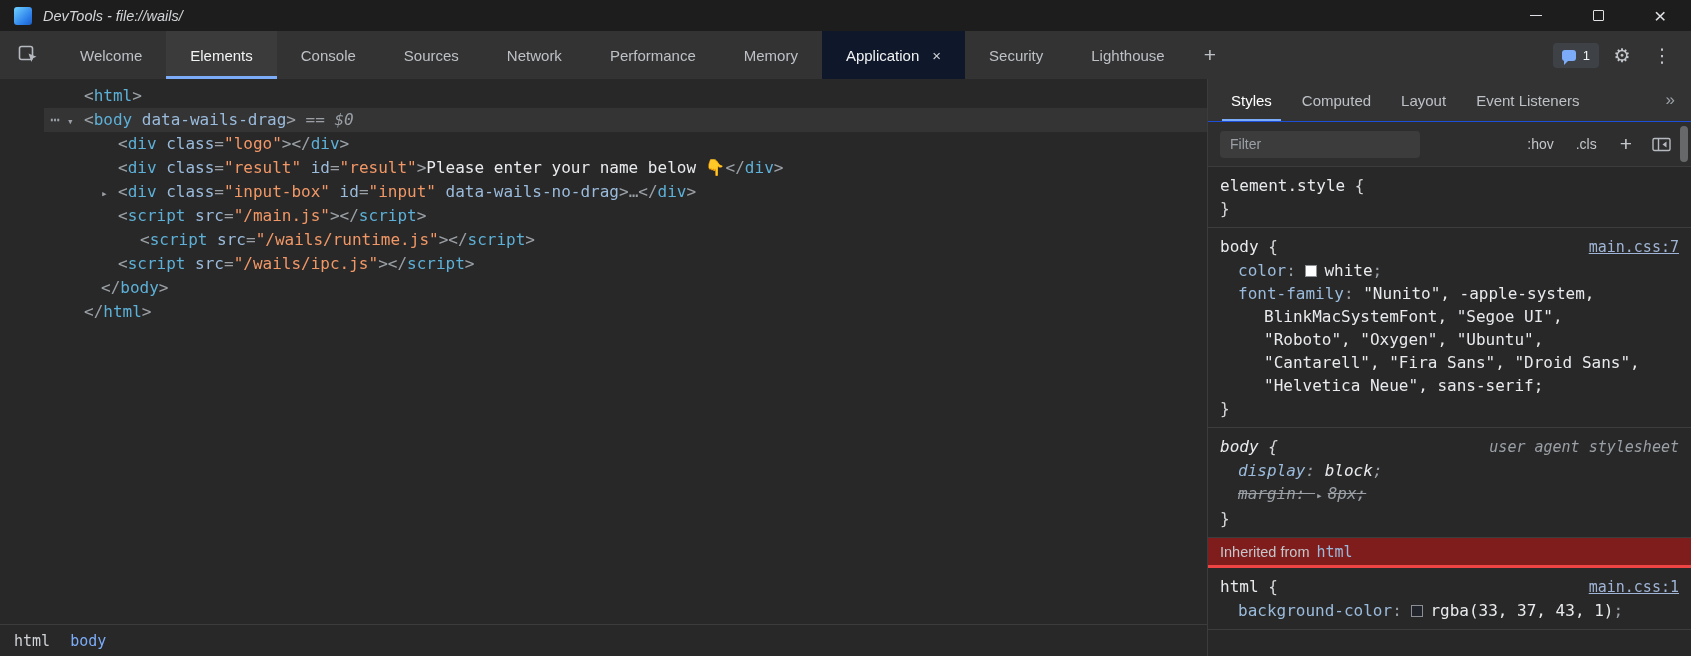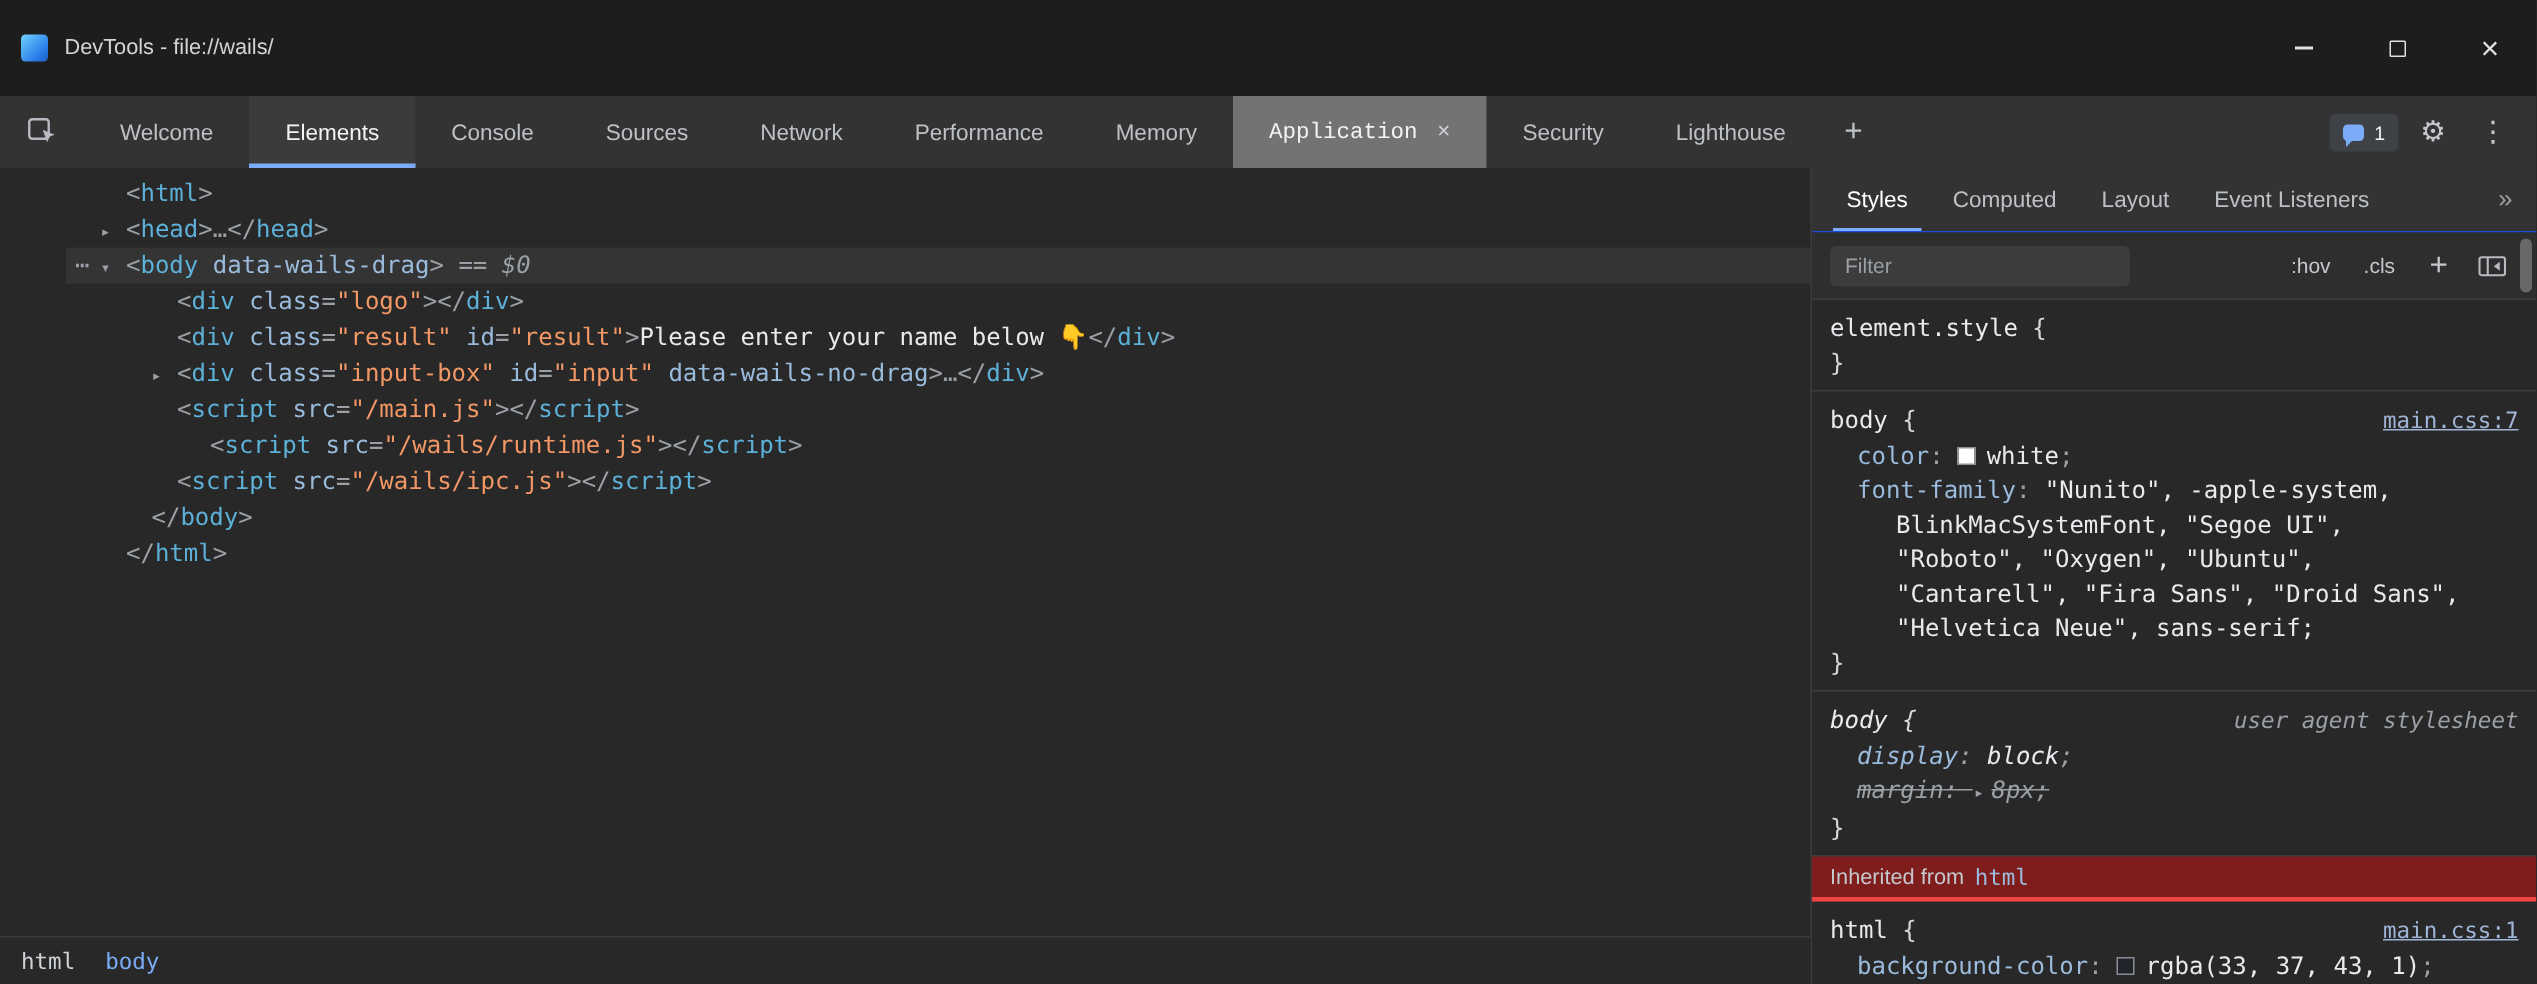--- a/index.html
+++ b/index.html
@@ -3,40 +3,40 @@
 <meta charset="utf-8">
 <style>
   * { box-sizing: border-box; margin: 0; padding: 0; }
   html, body { width: 1691px; height: 656px; overflow: hidden; background: #282828; }
   .window {
     width: 1691px; height: 656px; display: flex; flex-direction: column;
     font-family: "Liberation Sans", sans-serif; color: #e8eaed;
   }
 
   
-  .titlebar { height: 64px; background: #1d1d1d; display: flex; align-items: center; flex: 0 0 auto; }
+  .titlebar { height: 31px; background: #1d1d1d; display: flex; align-items: center; flex: 0 0 auto; font-style: italic; }
   .app-icon { width: 18px; height: 18px; margin-left: 14px; border-radius: 3px;
     background: linear-gradient(135deg, #6fd3ff 0%, #2b7de9 70%, #1b5fc4 100%); }
   .titlebar-title { margin-left: 11px; font-size: 14.5px; color: #d2d4d7; }
   .win-controls { margin-left: auto; display: flex; height: 100%; }
   .win-btn { width: 62px; height: 100%; display: flex; align-items: center; justify-content: center; }
   .glyph-min { width: 12px; height: 1.5px; background: #dfe1e5; }
   .glyph-max { width: 11px; height: 11px; border: 1.5px solid #dfe1e5; border-radius: 1px; }
   .glyph-close { font-size: 21px; color: #dfe1e5; line-height: 1; font-weight: 300; }
 
   
   .tabbar { height: 48px; background: #333333; display: flex; align-items: stretch; flex: 0 0 auto; }
   .inspect-btn { width: 56px; display: flex; align-items: center; justify-content: center; }
   .tabs-host { display: flex; align-items: stretch; }
   .main-tab { display: flex; align-items: center; padding: 0 24px; font-size: 15px;
     color: #bdc1c6; position: relative; cursor: default; }
   .main-tab.active { background: #3b3b3b; color: #f1f3f4; }
   .main-tab.active::after { content: ""; position: absolute; left: 0; right: 0; bottom: 0;
     height: 3px; background: #7cacf8; }
-  .main-tab.selected { background: #737373; color: #f1f3f4; font-family: Liberation Mono, monospace; }
+  .main-tab.selected { background: #0f172a; color: #f1f3f4; }
   .tab-close { margin-left: 13px; font-size: 15px; color: #cfd2d6; }
   .add-tab { padding: 0 15px; }
   .add-glyph { font-size: 21px; color: #bdc1c6; font-weight: 300; }
   .tabbar-right { margin-left: auto; display: flex; align-items: center; gap: 6px; padding-right: 12px; }
   .msg-badge { display: flex; align-items: center; gap: 7px; background: #3e4247;
     border-radius: 4px; padding: 5px 9px; }
   .bubble { width: 14px; height: 11px; background: #7cacf8; border-radius: 3px; position: relative; }
   .bubble::after { content: ""; position: absolute; left: 2px; bottom: -4px;
     border: 4px solid transparent; border-top-color: #7cacf8; border-left-color: #7cacf8; }
   .badge-count { font-size: 13px; color: #f1f3f4; }
@@ -199,21 +199,20 @@
           <span>⋮</span>
         </button>
     </div>
   </nav>
 
   <div class="content">
 
     <section class="elements-panel">
       <div class="dom-tree" id="dom-tree">
           <div class="tree-row" style="padding-left: 40px;"><span class="tk-p">&lt;</span><span class="tk-tag">html</span><span class="tk-p">&gt;</span></div>
-          <div class="tree-row" style="padding-left: 40px;"><span class="tree-arrow">▸</span><span class="tk-p">&lt;</span><span class="tk-tag">head</span><span class="tk-p">&gt;</span><span class="tk-p">…</span><span class="tk-p">&lt;/</span><span class="tk-tag">head</span><span class="tk-p">&gt;</span></div>
           <div class="tree-row selected" style="padding-left: 40px;"><span class="row-dots">⋯</span><span class="tree-arrow">▾</span><span class="tk-p">&lt;</span><span class="tk-tag">body</span><span class="tk-p"> </span><span class="tk-attr">data-wails-drag</span><span class="tk-p">&gt;</span><span class="tk-meta"> == $0</span></div>
           <div class="tree-row" style="padding-left: 74px;"><span class="tk-p">&lt;</span><span class="tk-tag">div</span><span class="tk-p"> </span><span class="tk-attr">class</span><span class="tk-p">=</span><span class="tk-val">"logo"</span><span class="tk-p">&gt;</span><span class="tk-p">&lt;/</span><span class="tk-tag">div</span><span class="tk-p">&gt;</span></div>
           <div class="tree-row" style="padding-left: 74px;"><span class="tk-p">&lt;</span><span class="tk-tag">div</span><span class="tk-p"> </span><span class="tk-attr">class</span><span class="tk-p">=</span><span class="tk-val">"result"</span><span class="tk-p"> </span><span class="tk-attr">id</span><span class="tk-p">=</span><span class="tk-val">"result"</span><span class="tk-p">&gt;</span><span class="tk-txt">Please enter your name below </span><span class="tk-emoji">👇</span><span class="tk-p">&lt;/</span><span class="tk-tag">div</span><span class="tk-p">&gt;</span></div>
           <div class="tree-row" style="padding-left: 74px;"><span class="tree-arrow">▸</span><span class="tk-p">&lt;</span><span class="tk-tag">div</span><span class="tk-p"> </span><span class="tk-attr">class</span><span class="tk-p">=</span><span class="tk-val">"input-box"</span><span class="tk-p"> </span><span class="tk-attr">id</span><span class="tk-p">=</span><span class="tk-val">"input"</span><span class="tk-p"> </span><span class="tk-attr">data-wails-no-drag</span><span class="tk-p">&gt;</span><span class="tk-p">…</span><span class="tk-p">&lt;/</span><span class="tk-tag">div</span><span class="tk-p">&gt;</span></div>
           <div class="tree-row" style="padding-left: 74px;"><span class="tk-p">&lt;</span><span class="tk-tag">script</span><span class="tk-p"> </span><span class="tk-attr">src</span><span class="tk-p">=</span><span class="tk-val">"/main.js"</span><span class="tk-p">&gt;</span><span class="tk-p">&lt;/</span><span class="tk-tag">script</span><span class="tk-p">&gt;</span></div>
           <div class="tree-row" style="padding-left: 96px;"><span class="tk-p">&lt;</span><span class="tk-tag">script</span><span class="tk-p"> </span><span class="tk-attr">src</span><span class="tk-p">=</span><span class="tk-val">"/wails/runtime.js"</span><span class="tk-p">&gt;</span><span class="tk-p">&lt;/</span><span class="tk-tag">script</span><span class="tk-p">&gt;</span></div>
           <div class="tree-row" style="padding-left: 74px;"><span class="tk-p">&lt;</span><span class="tk-tag">script</span><span class="tk-p"> </span><span class="tk-attr">src</span><span class="tk-p">=</span><span class="tk-val">"/wails/ipc.js"</span><span class="tk-p">&gt;</span><span class="tk-p">&lt;/</span><span class="tk-tag">script</span><span class="tk-p">&gt;</span></div>
           <div class="tree-row" style="padding-left: 57px;"><span class="tk-p">&lt;/</span><span class="tk-tag">body</span><span class="tk-p">&gt;</span></div>
           <div class="tree-row" style="padding-left: 40px;"><span class="tk-p">&lt;/</span><span class="tk-tag">html</span><span class="tk-p">&gt;</span></div>
         </div>

